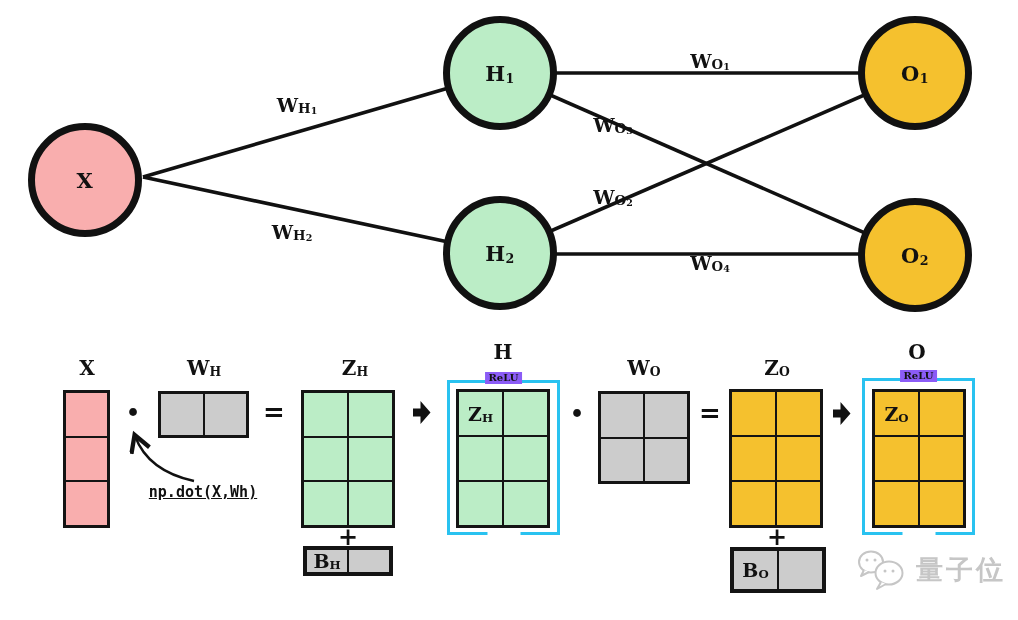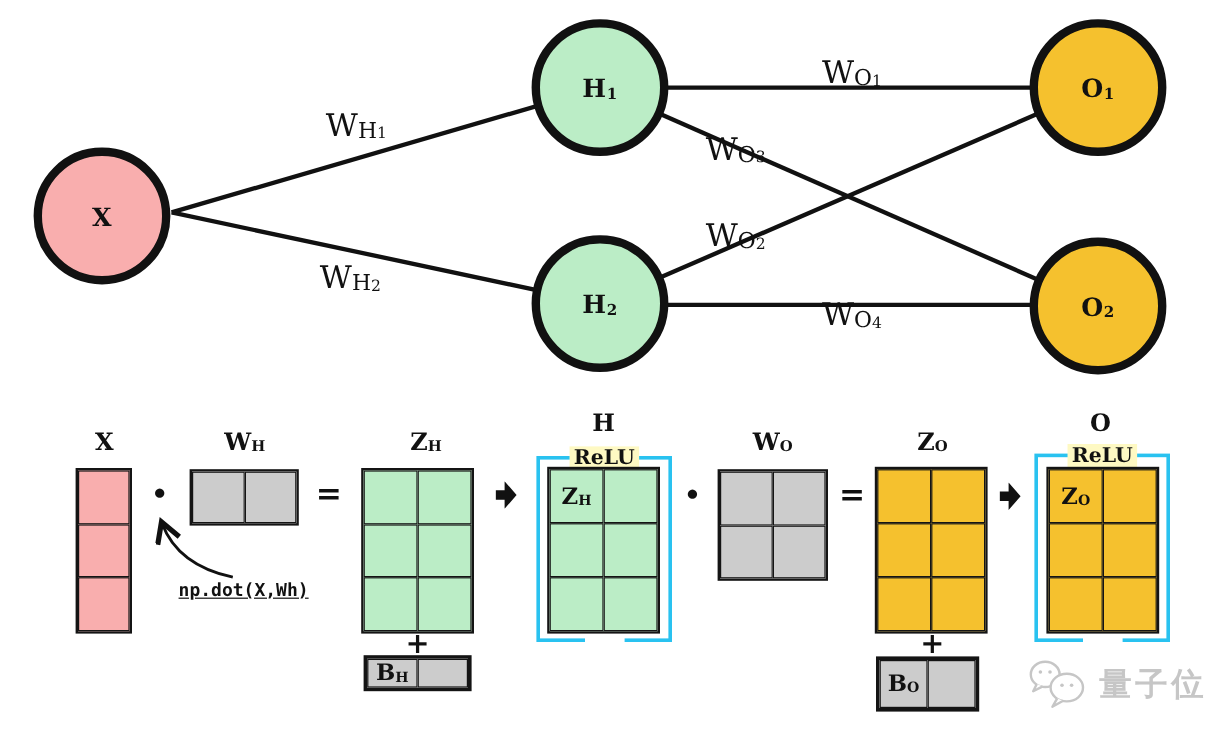--- a/index.html
+++ b/index.html
@@ -16,59 +16,59 @@
         border-radius:50%;display:flex;align-items:center;justify-content:center;z-index:2;}
   .node-x{background:var(--pink);left:28px;top:123px;}
   .node-h1{background:var(--green);left:443px;top:16px;}
   .node-h2{background:var(--green);left:443px;top:196px;text-align:right;}
   .node-o1{background:var(--orange);left:858px;top:16px;}
   .node-o2{background:var(--orange);left:858px;top:198px;text-align:center;}
   .node-label{font-weight:bold;font-size:21px;letter-spacing:.5px;}
   .node-label .sub{font-size:60%;vertical-align:-0.12em;}
 
   
-  .elabel{position:absolute;transform:translate(-50%,-50%);font-weight:normal;font-size:26px;z-index:3;white-space:nowrap;}
+  .elabel{position:absolute;transform:translate(-50%,-50%);font-weight:bold;font-size:19px;z-index:3;white-space:nowrap;}
   .elabel .es1{font-size:70%;vertical-align:-0.10em;}
   .elabel .es2{font-size:50%;vertical-align:-0.18em;}
 
   
   .matrix{position:absolute;display:grid;box-sizing:border-box;border:2.5px solid #141414;z-index:2;}
   .matrix .cell{border:1.2px solid #141414;display:flex;align-items:center;justify-content:center;}
   .m-x{left:63px;top:390px;width:47px;height:138px;grid-template-rows:repeat(3,1fr);}
   .m-x .cell{background:var(--pink);}
   .m-wh{left:158px;top:391px;width:91px;height:47px;grid-template-columns:repeat(2,1fr);}
   .m-wo{left:598px;top:391px;width:92px;height:93px;grid-template-columns:repeat(2,1fr);grid-template-rows:repeat(2,1fr);}
   .m-wh .cell,.m-wo .cell,.m-bh .cell,.m-bo .cell{background:var(--gray);}
   .m-zh{left:301px;top:390px;width:94px;height:138px;}
   .m-h{left:456px;top:389px;width:94px;height:139px;}
   .m-zh,.m-h,.m-zo,.m-o{grid-template-columns:repeat(2,1fr);grid-template-rows:repeat(3,1fr);}
   .m-zh .cell,.m-h .cell{background:var(--green);}
   .m-zo{left:729px;top:389px;width:94px;height:139px;}
   .m-o{left:872px;top:389px;width:94px;height:139px;}
   .m-zo .cell,.m-o .cell{background:var(--orange);}
   .m-bh{left:303px;top:546px;width:90px;height:30px;grid-template-columns:repeat(2,1fr);border-width:3px;}
-  .m-bo{left:730px;top:547px;width:86px;height:46px;grid-template-columns:repeat(2,1fr);border-width:3px;}
+  .m-bo{left:730px;top:547px;width:96px;height:46px;grid-template-columns:repeat(2,1fr);border-width:3px;}
   .cell-label{font-weight:bold;font-size:19px;}
   .cell-label .msub{font-size:62%;vertical-align:-0.08em;}
 
   
   .mlabel{position:absolute;transform:translate(-50%,-50%);font-weight:bold;font-size:20px;z-index:3;white-space:nowrap;}
   .mlabel .msub{font-size:62%;vertical-align:-0.08em;}
   .op{position:absolute;transform:translate(-50%,-50%);font-weight:bold;z-index:3;}
   .op-dot{font-size:22px;}
   .op-eq{font-size:26px;}
   .op-plus{font-size:24px;}
 
   
   .bracket{position:absolute;box-sizing:border-box;border:3.5px solid var(--cyan);z-index:1;}
   .b-h{left:447px;top:380px;width:113px;height:155px;}
   .b-o{left:862px;top:378px;width:113px;height:157px;}
   .bracket .gap{position:absolute;left:50%;transform:translateX(-50%);bottom:-4.5px;width:33px;height:7px;background:#fff;}
-  .bracket .relu{position:absolute;top:-11px;left:50%;transform:translateX(-50%);background:#fef9c3;
-                 padding:0 4px;font-weight:bold;font-size:17px;color:#111;line-height:1.2;}
+  .bracket .relu{position:absolute;top:-11px;left:50%;transform:translateX(-50%);background:#8b5cf6;
+                 padding:0 4px;font-weight:bold;font-size:10px;color:#111;line-height:1.2;}
 
   
   .flow-arrow{position:absolute;z-index:3;}
 
   
   .annot{position:absolute;left:203px;top:492px;transform:translate(-50%,-50%);
          font-family:"DejaVu Sans Mono","Liberation Mono",monospace;font-weight:bold;font-size:15px;z-index:3;white-space:nowrap;text-decoration:underline;}
 
   
   .watermark{position:absolute;left:856px;top:548px;display:flex;align-items:center;gap:8px;z-index:3;}

